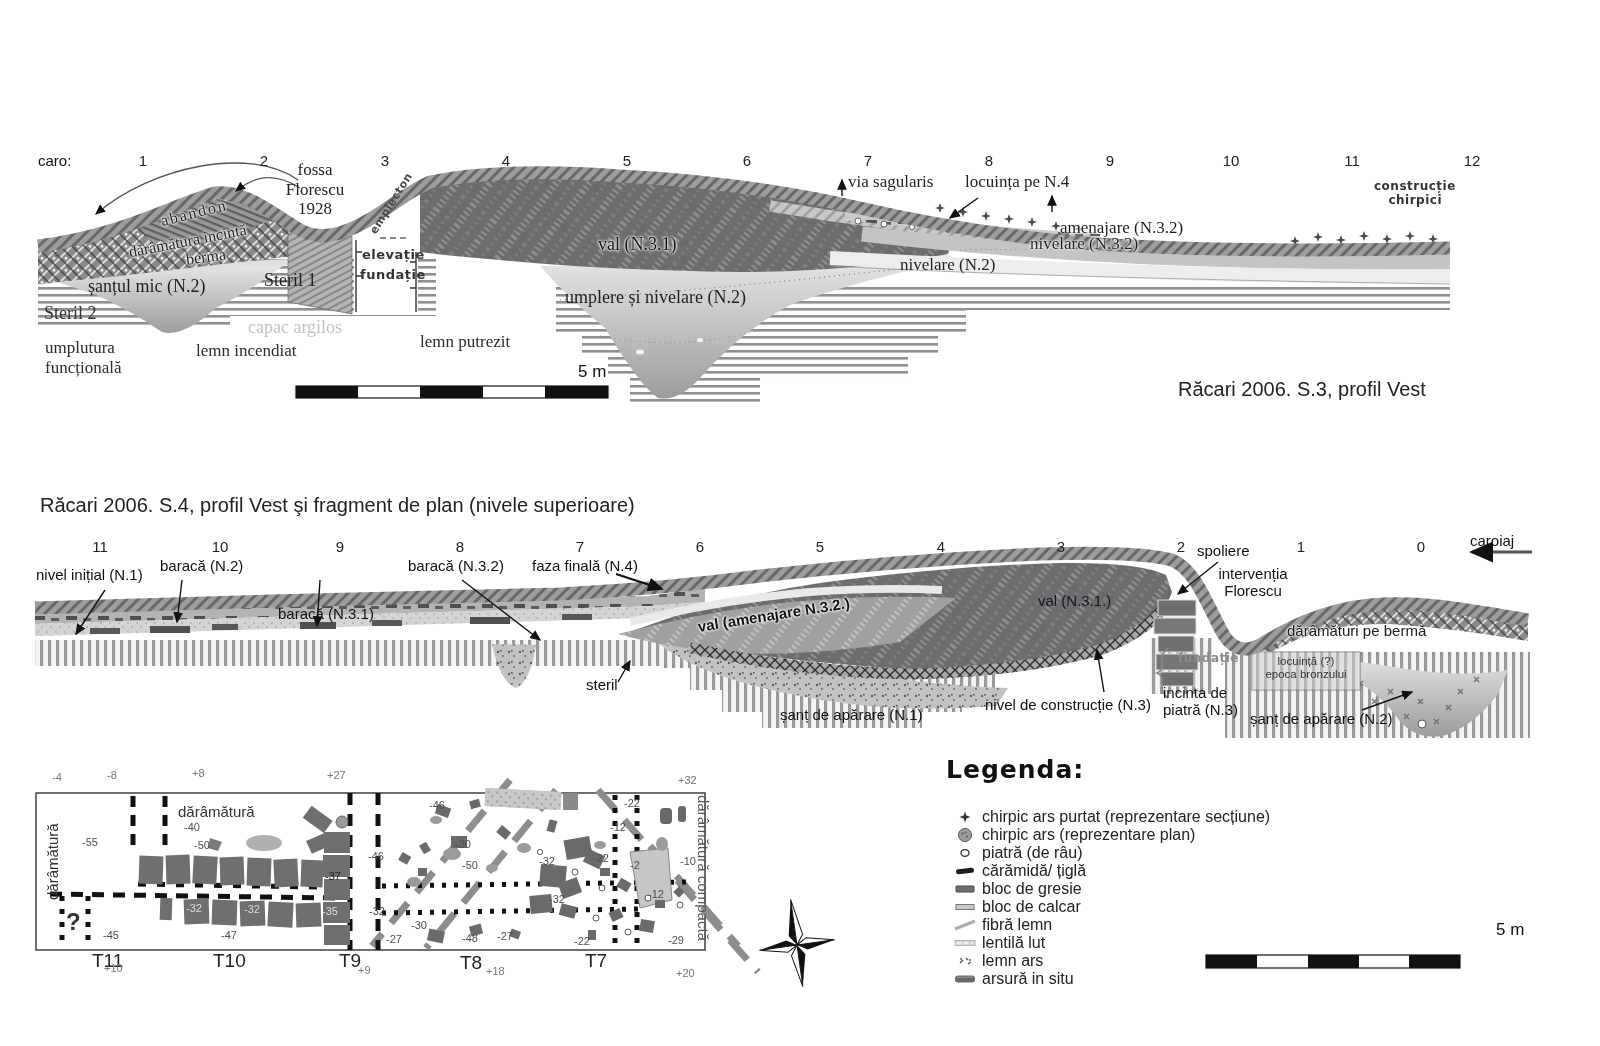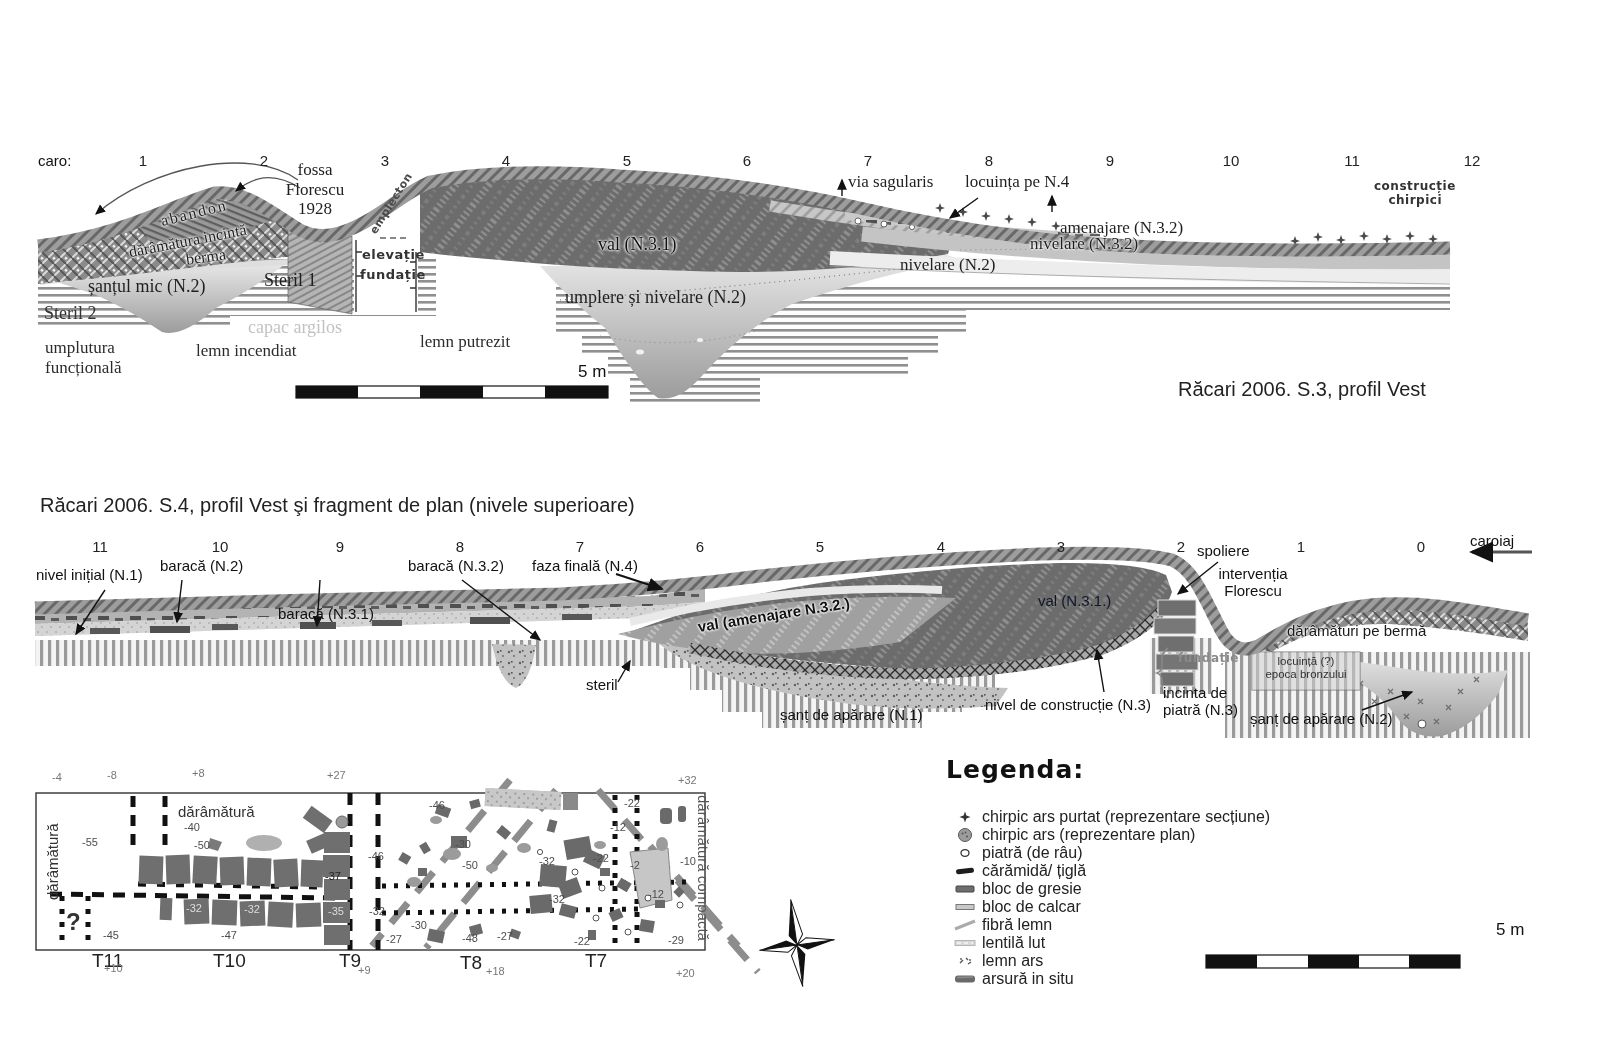--- a/index.html
+++ b/index.html
@@ -482,21 +482,21 @@
 <span class="lb sans vrot-up" style="left:44px;top:900px;color:#333;">dărâmătură</span>
 <span class="lb sans" style="left:178px;top:803px;color:#333;">dărâmătură</span>
 <span class="lb sans vrot-dn" style="left:712px;top:795px;color:#555;">dărâmătură compactă</span>
 <span class="lb" style="left:66px;top:908px;font-size:24px;font-weight:bold;color:#333;">?</span>
 <span class="lb pv" style="left:82px;top:836px;">-55</span>
 <span class="lb pv" style="left:184px;top:821px;">-40</span>
 <span class="lb pv" style="left:194px;top:839px;">-50</span>
 <span class="lb pv" style="left:325px;top:870px;color:#222;">-37</span>
 <span class="lb pv" style="left:186px;top:902px;color:#ddd;">-32</span>
 <span class="lb pv" style="left:244px;top:903px;color:#ddd;">-32</span>
-<span class="lb pv" style="left:322px;top:905px;color:#ddd;margin-left:6px;">-35</span>
+<span class="lb pv" style="left:322px;top:905px;color:#ddd;">-35</span>
 <span class="lb pv" style="left:103px;top:929px;">-45</span>
 <span class="lb pv" style="left:221px;top:929px;">-47</span>
 <span class="lb pv" style="left:368px;top:850px;">-46</span>
 <span class="lb pv" style="left:429px;top:799px;">-46</span>
 <span class="lb pv" style="left:455px;top:838px;">-30</span>
 <span class="lb pv" style="left:462px;top:859px;">-50</span>
 <span class="lb pv" style="left:539px;top:855px;">-32</span>
 <span class="lb pv" style="left:593px;top:852px;">-22</span>
 <span class="lb pv" style="left:630px;top:859px;">-2</span>
 <span class="lb pv" style="left:610px;top:821px;">-12</span>

